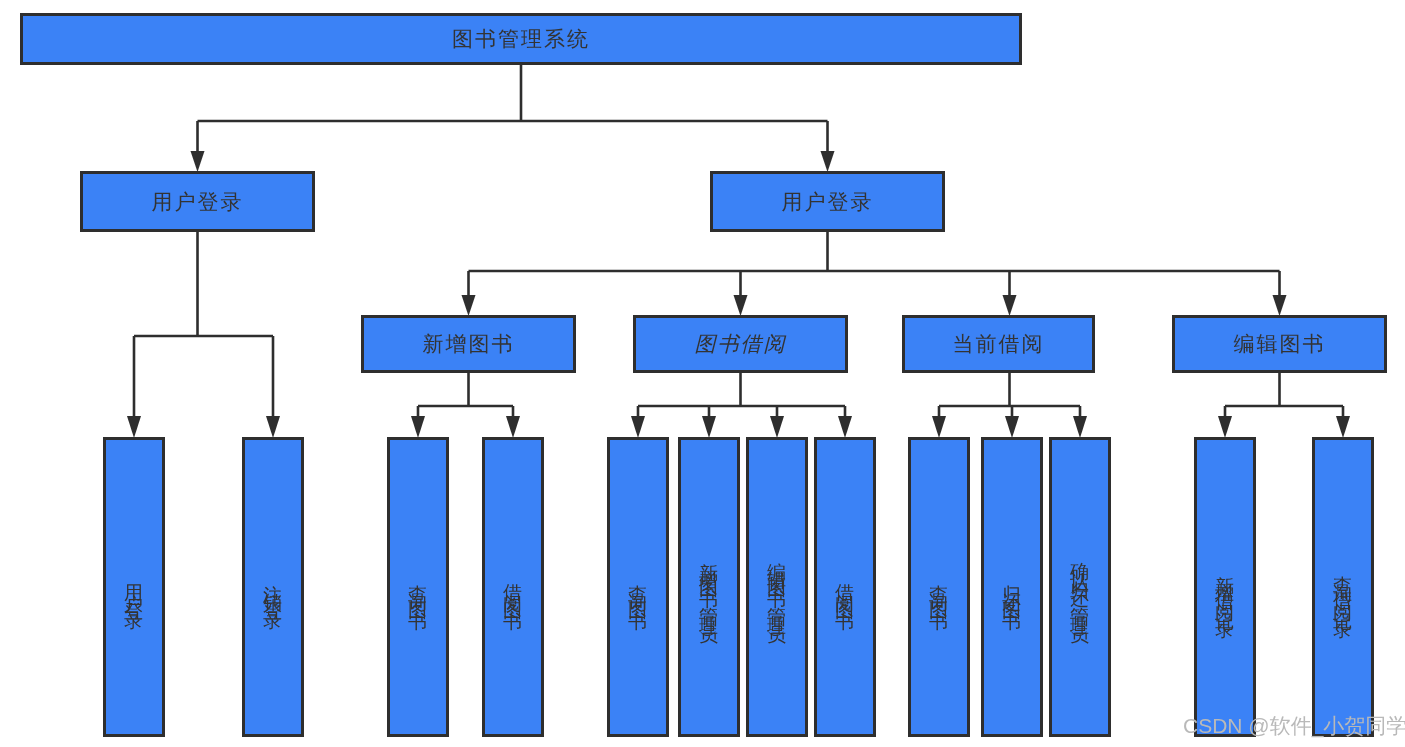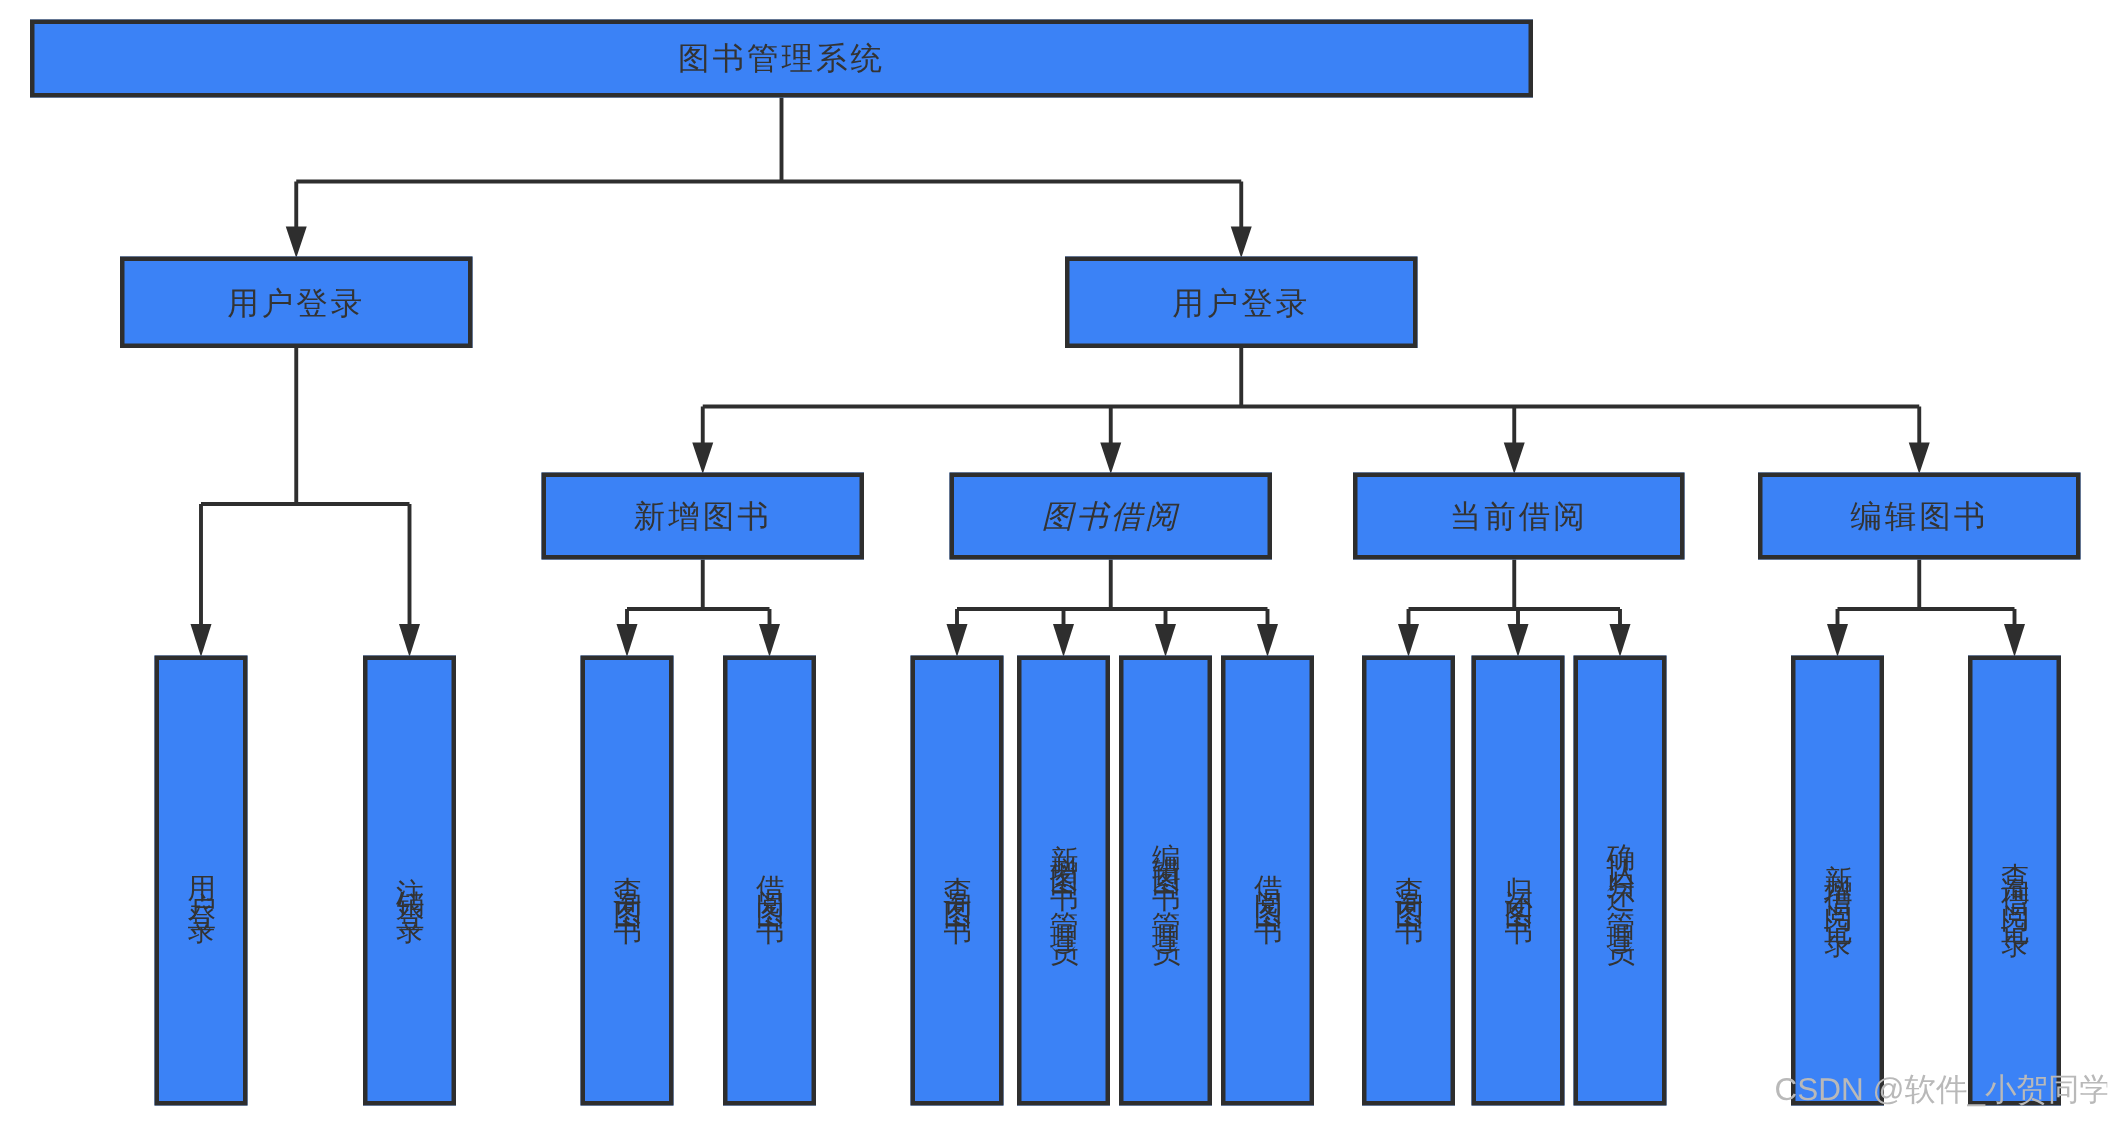--- a/index.html
+++ b/index.html
@@ -116,21 +116,21 @@
   <div class="node h-node" style="left:710px;top:171px;width:235px;height:61px;">
     <span>用户登录</span>
   </div>
 
   <div class="node h-node" style="left:361px;top:315px;width:215px;height:58px;">
     <span>新增图书</span>
   </div>
   <div class="node h-node" style="left:633px;top:315px;width:215px;height:58px;font-style:italic;">
     <span>图书借阅</span>
   </div>
-  <div class="node h-node" style="left:902px;top:315px;width:221px;height:58px;">
+  <div class="node h-node" style="left:902px;top:315px;width:193px;height:58px;">
     <span>当前借阅</span>
   </div>
   <div class="node h-node" style="left:1172px;top:315px;width:215px;height:58px;">
     <span>编辑图书</span>
   </div>
 
   <div class="node v-node" style="left:103px;top:437px;width:62px;height:300px;">
     <span>用户登录</span>
   </div>
   <div class="node v-node" style="left:242px;top:437px;width:62px;height:300px;">

